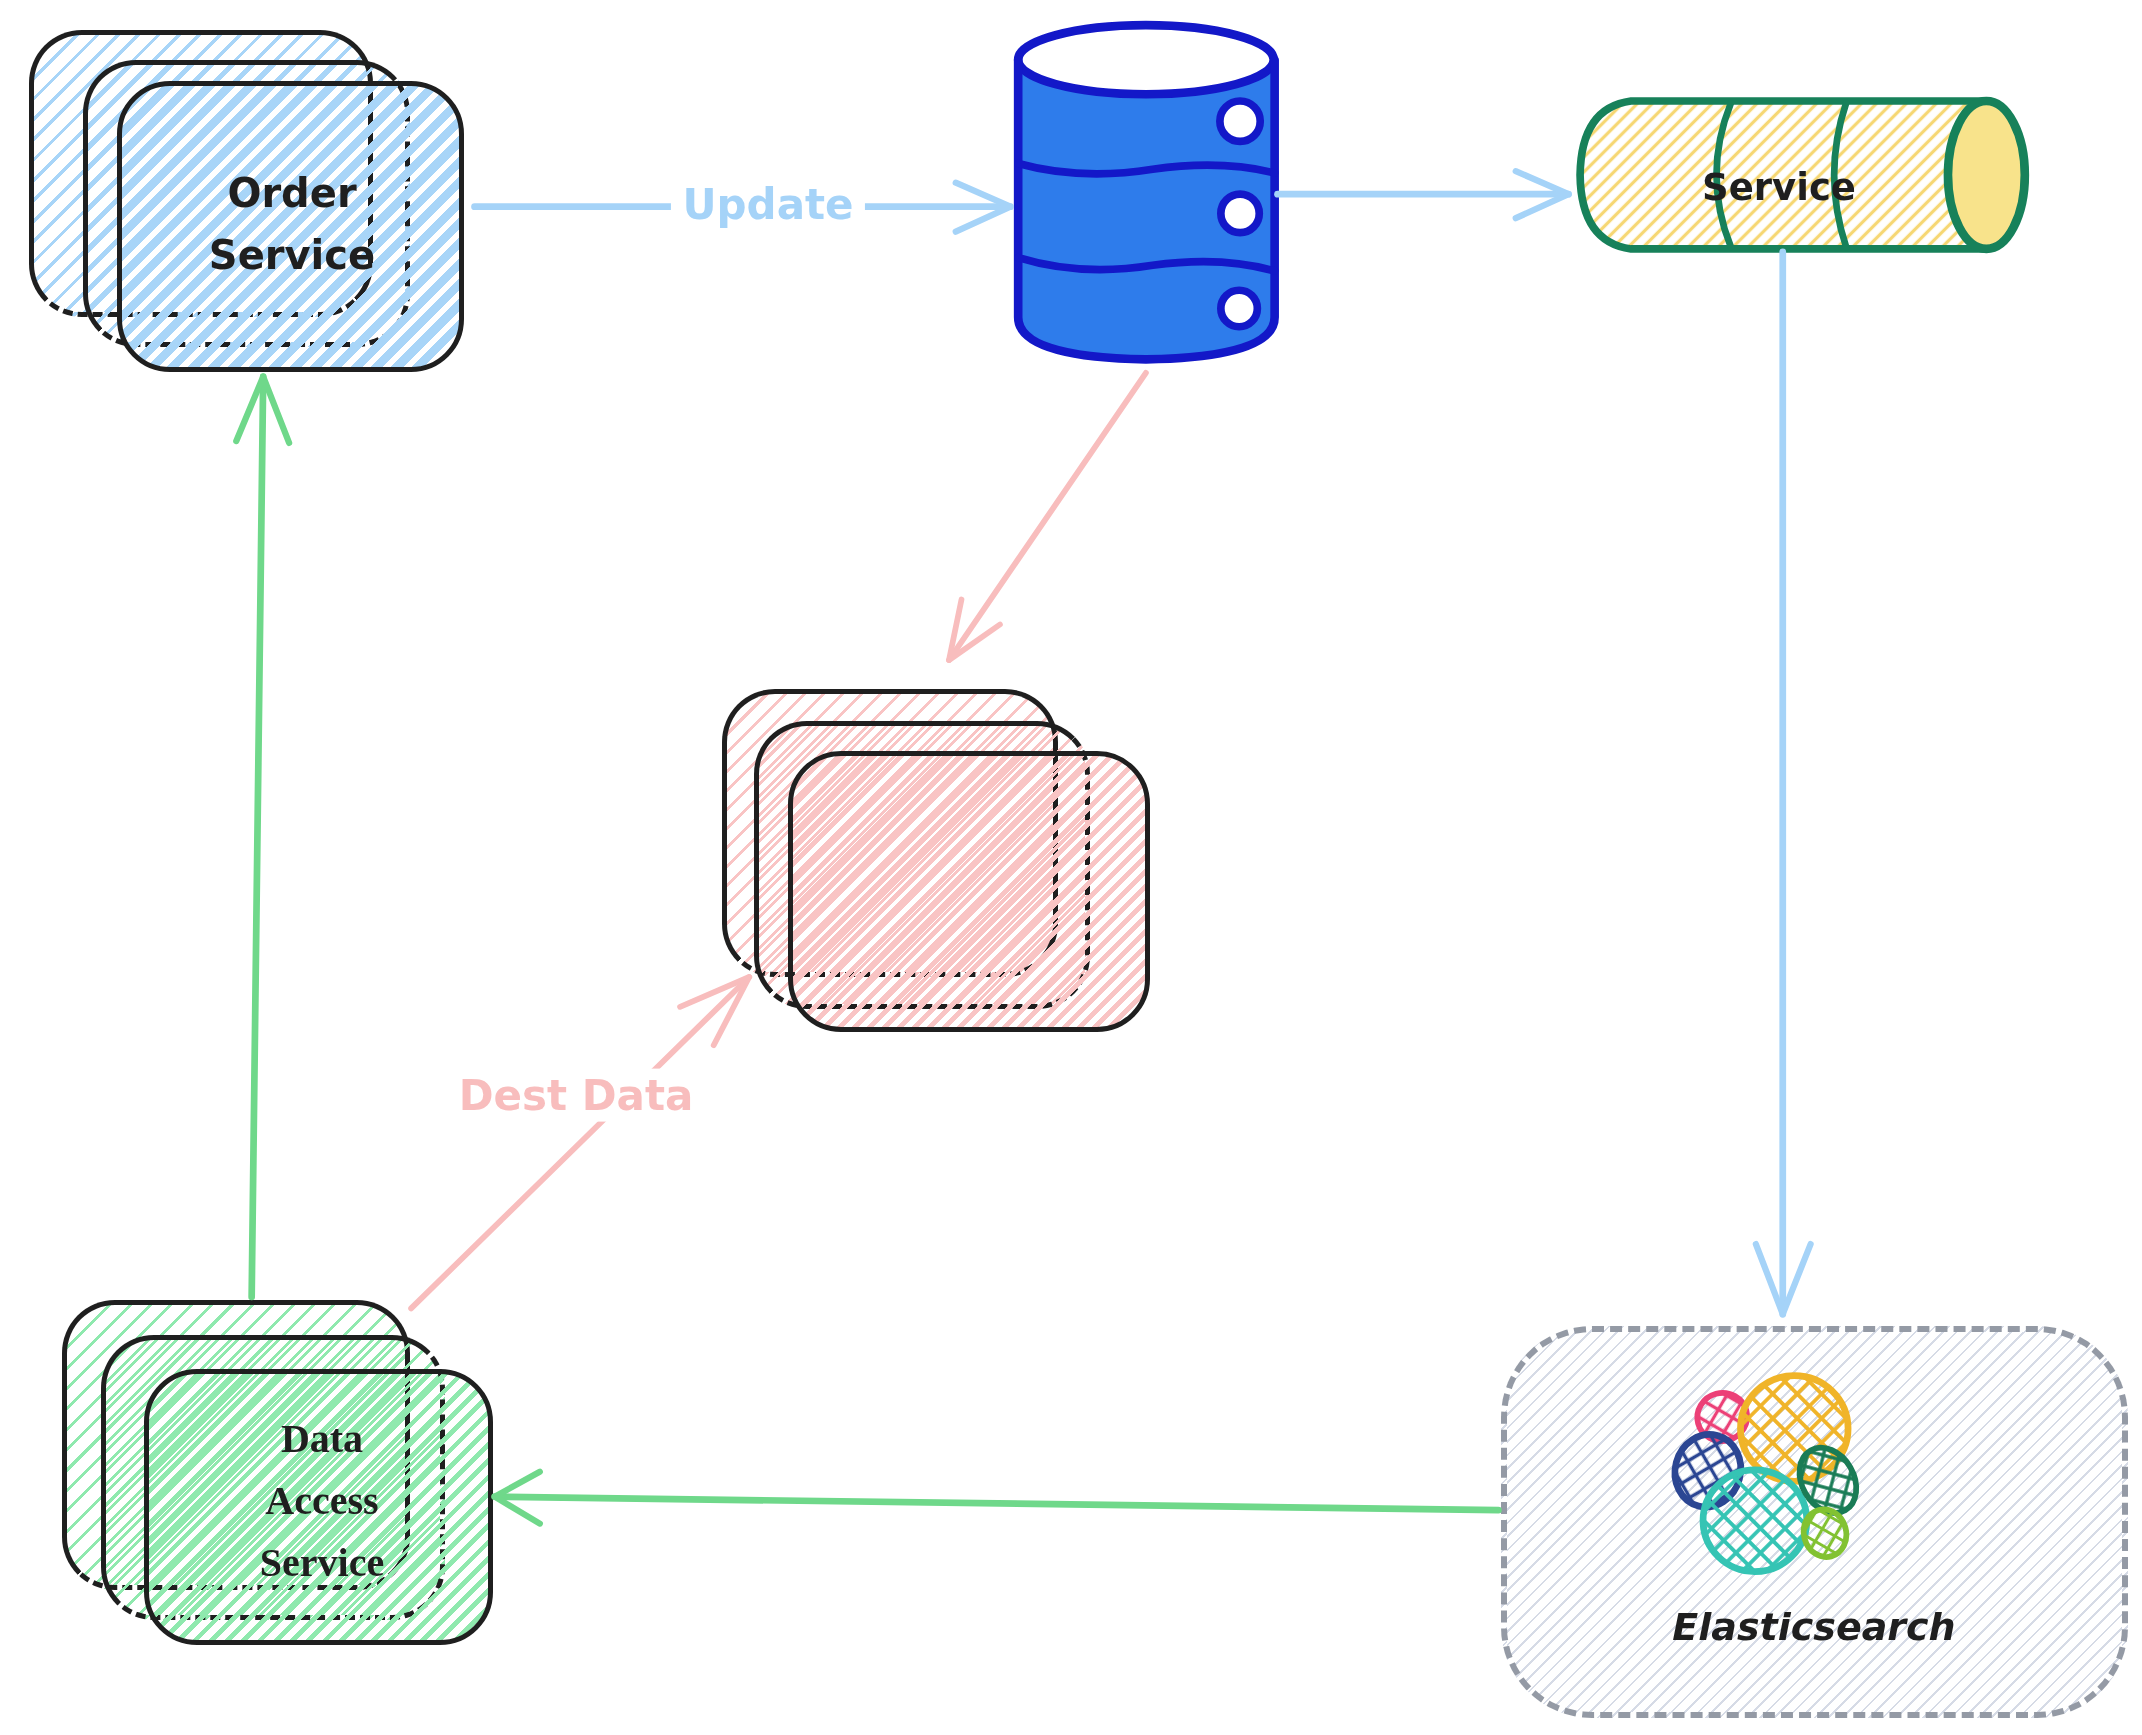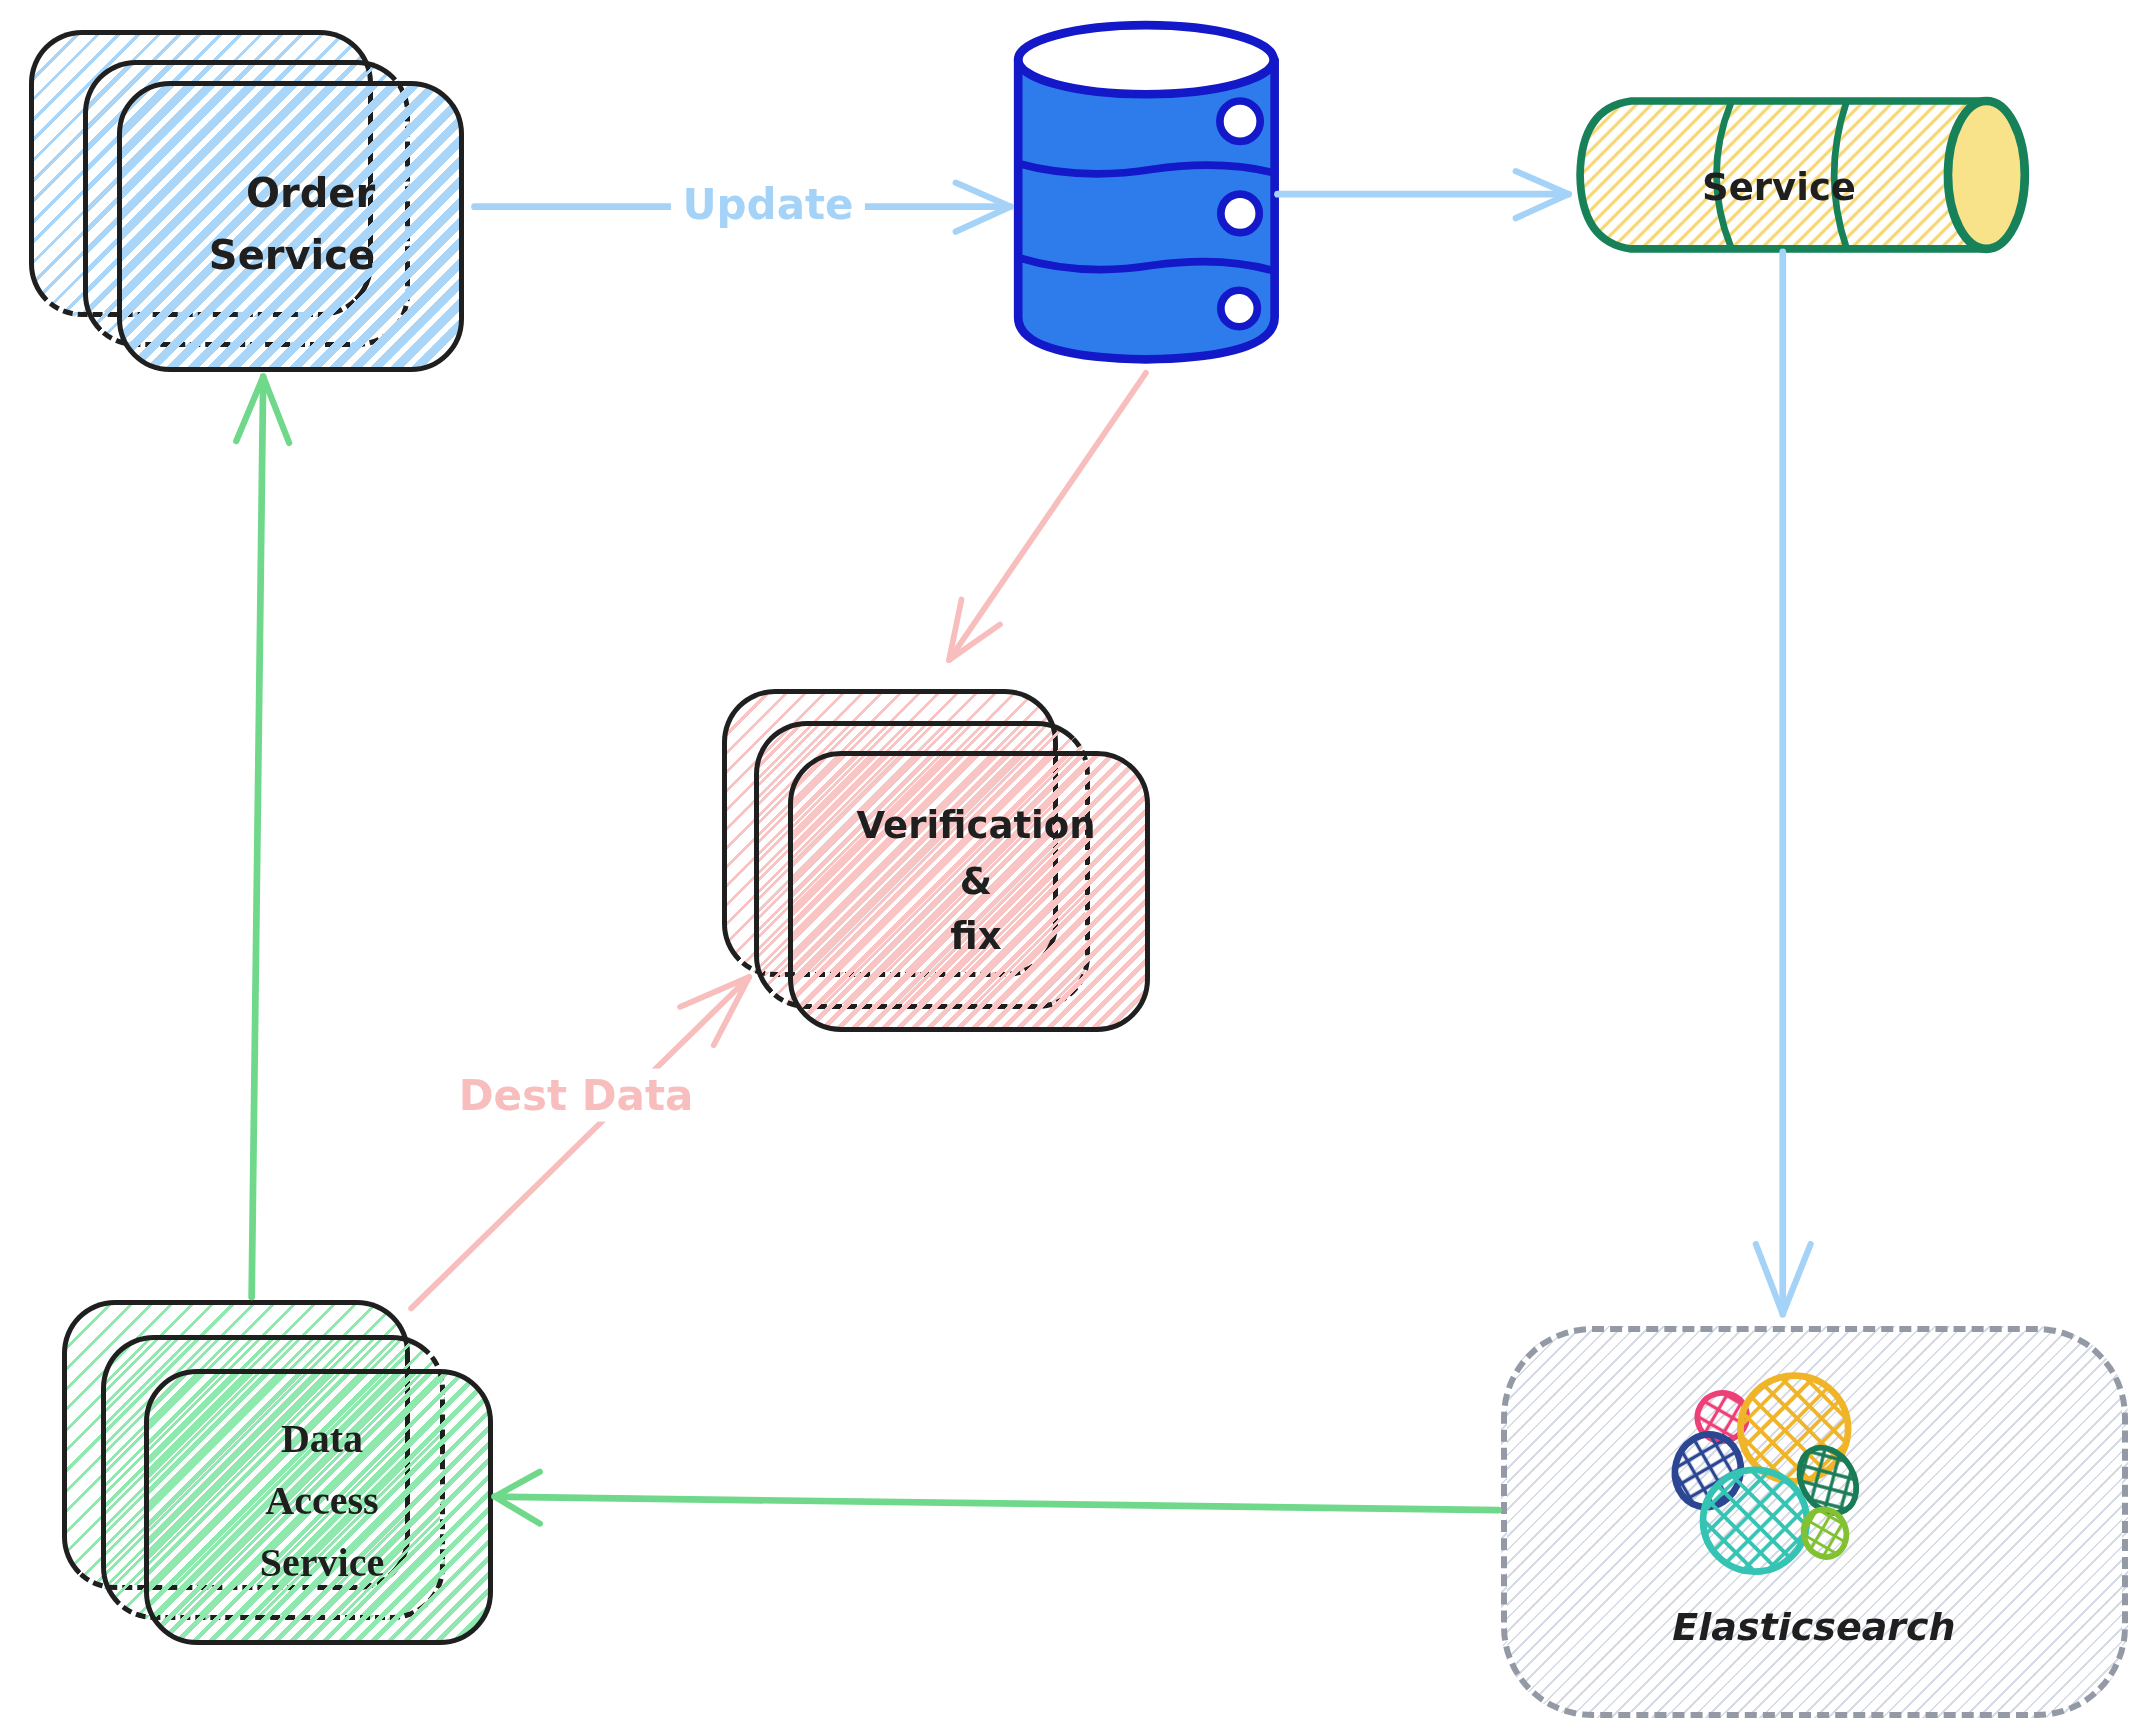--- a/index.html
+++ b/index.html
@@ -43,21 +43,21 @@
 
   
   .overlay { position:absolute; left:0; top:0; pointer-events:none; }
 
   
   .node-label {
     position:absolute; transform:translate(-50%,-50%);
     text-align:center; white-space:pre-line;
     font-weight:bold; color:#1f1f1f; font-size:40px; line-height:1.55;
   }
-  .lbl-order { left:292px;  top:224px;text-align:right; }
+  .lbl-order { left:292px;  top:224px; }
   .lbl-vf    { left:976px; top:881px;  font-size:37px; line-height:1.5; }
   .lbl-das   { left:322px;  top:1501px;font-family:Liberation Serif, serif; }
   .lbl-pipe  { left:1779px; top:188px;  font-size:37px; line-height:1.2; }
   .lbl-es    { left:1814px; top:1628px; font-size:38px; line-height:1.2;font-style:italic; }
 
   .edge-label {
     position:absolute; transform:translate(-50%,-50%);
     background:#ffffff; padding:1.9px 11.5px;
     font-weight:bold; font-size:42px; white-space:nowrap;
   }
@@ -164,23 +164,20 @@
       <path d="M515 1558 L562 1532 M515 1558 L562 1586" stroke-width="6.5"></path>
     </g>
     <g stroke="#6fd88a" stroke-linecap="round" fill="none">
       <path d="M262 1350 L274 392" stroke-width="7"></path>
       <path d="M274 392 L246 459 M274 392 L301 461" stroke-width="6.5"></path>
     </g>
   </svg>
 
   <div class="node-label lbl-order">Order
 Service</div>
-  <div class="node-label lbl-vf">Verification
-&amp;
-fix</div>
   <div class="node-label lbl-das">Data
 Access
 Service</div>
   <div class="node-label lbl-pipe">Service</div>
   <div class="node-label lbl-es">Elasticsearch</div>
 
   <div class="edge-label edge-blue el-update">Update</div>
   <div class="edge-label edge-pink el-dest">Dest Data</div>
 
 </div>

